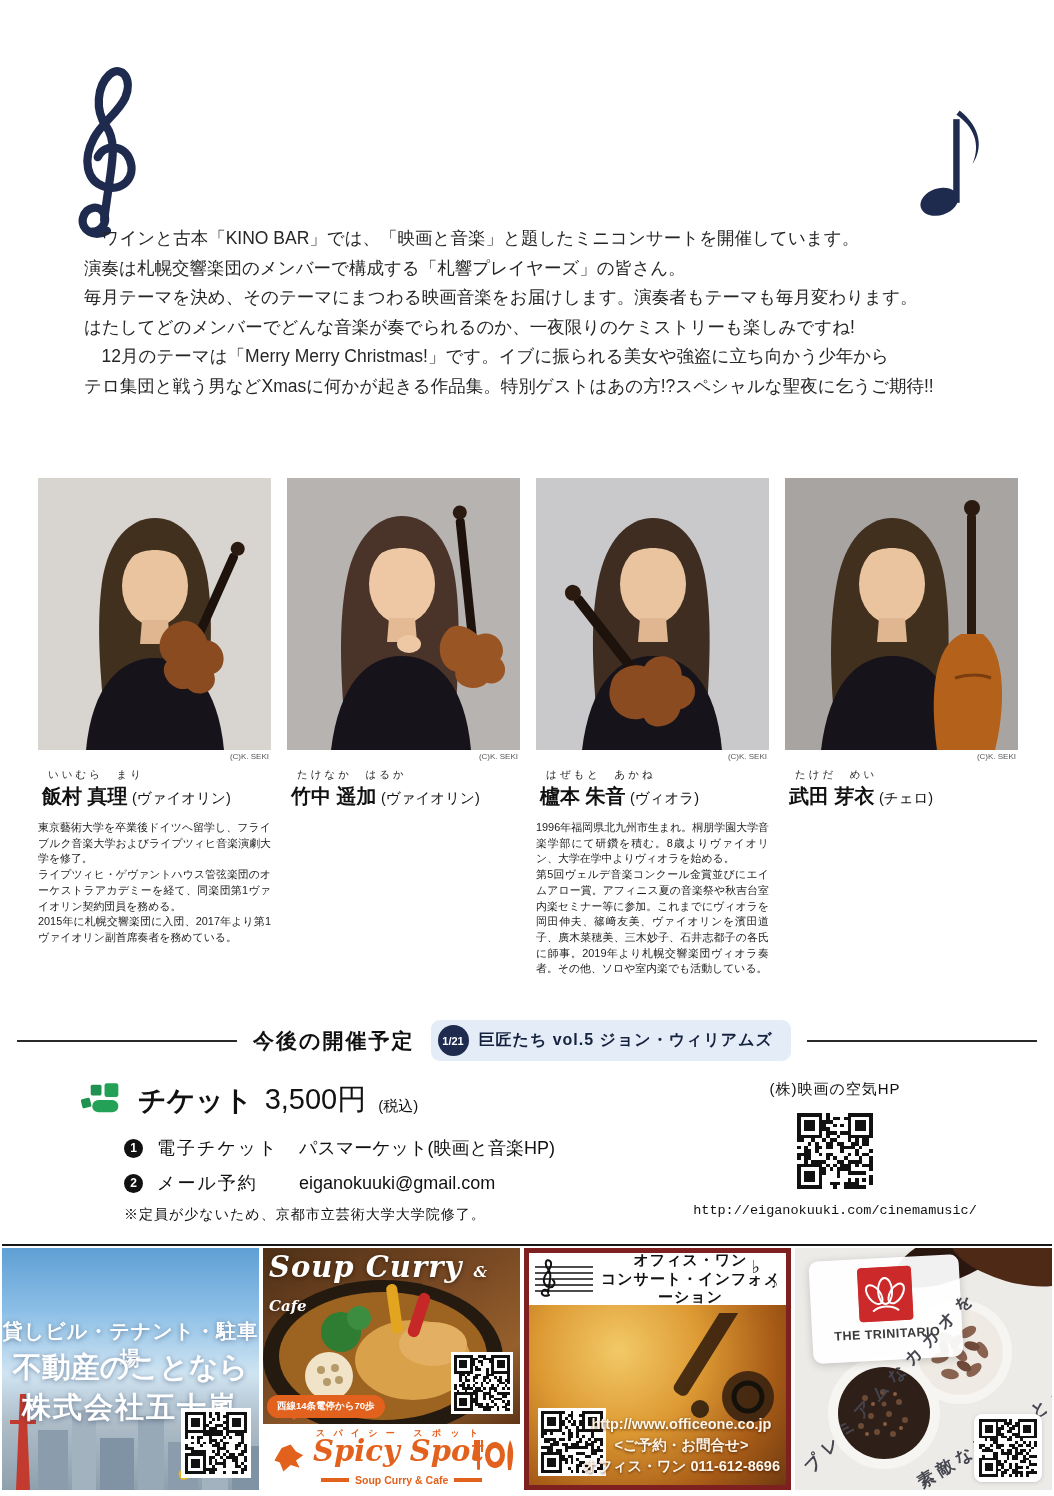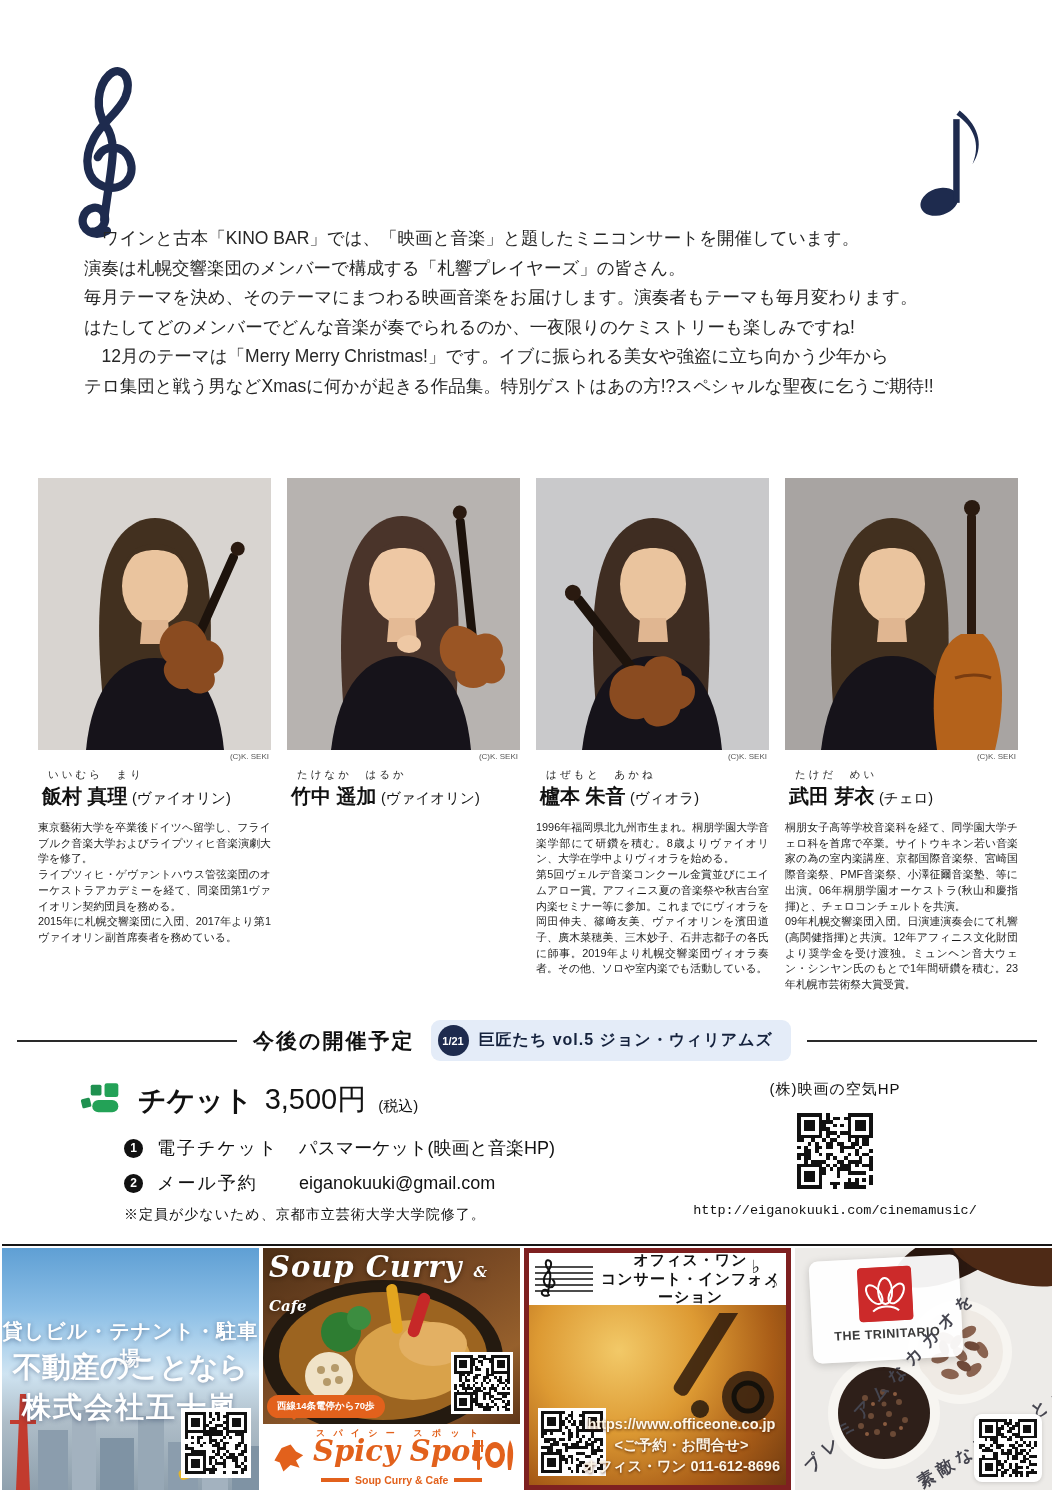--- a/index.html
+++ b/index.html
@@ -235,22 +235,20 @@
         <circle cx="187" cy="30" r="8" fill="#2a1a10"></circle>
         <path d="M152 272 C144 214 150 168 176 156 L198 156 C222 176 220 232 210 272 Z" fill="#b4621b"></path>
         <path d="M170 200 C182 196 196 196 206 200" stroke="#7a3c10" stroke-width="3" fill="none"></path>
       </svg>
       <div class="credit">(C)K. SEKI</div>
       <div class="furigana">たけだ　めい</div>
       <div class="pname-row">
         <span class="pname">武田 芽衣</span>
         <span class="pinst">(チェロ)</span>
       </div>
-      <div class="bio">桐朋女子高等学校音楽科を経て、同学園大学チェロ科を首席で卒業。サイトウキネン若い音楽家の為の室内楽講座、京都国際音楽祭、宮崎国際音楽祭、PMF音楽祭、小澤征爾音楽塾、等に出演。06年桐朋学園オーケストラ(秋山和慶指揮)と、チェロコンチェルトを共演。
-09年札幌交響楽団入団。日演連演奏会にて札響(高関健指揮)と共演。12年アフィニス文化財団より奨学金を受け渡独。ミュンヘン音大ウェン・シンヤン氏のもとで1年間研鑽を積む。23年札幌市芸術祭大賞受賞。</div>
     </div>
   </div>
 
   <div class="abs upcoming">
     <div class="hr l"></div>
     <div class="up-label">今後の開催予定</div>
     <div class="up-badge">
       <div class="date-circle">1/21</div>
       <div class="up-event">巨匠たち vol.5 ジョン・ウィリアムズ</div>
     </div>
@@ -2147,21 +2145,21 @@
           <div style="background: rgb(255, 255, 255);"></div>
           <div style="background: rgb(17, 17, 17);"></div>
           <div style="background: rgb(255, 255, 255);"></div>
           <div style="background: rgb(255, 255, 255);"></div>
           <div style="background: rgb(255, 255, 255);"></div>
           <div style="background: rgb(17, 17, 17);"></div>
           <div style="background: rgb(255, 255, 255);"></div>
           <div style="background: rgb(255, 255, 255);"></div>
         </div>
       <div class="b3-info">
-        <div>https://www.officeone.co.jp</div>
+        <div>http://www.officeone.co.jp</div>
         <div>&lt;ご予約・お問合せ&gt;</div>
         <div>オフィス・ワン 011-612-8696</div>
       </div>
     </div>
 
     <div class="banner b4">
       <div class="pod pod1"></div>
       <div class="pod pod2"></div>
       <svg class="b4-bowl1" width="108" height="108" viewBox="0 0 108 108">
         <circle cx="54" cy="54" r="52" fill="#f7f5f1"></circle>

